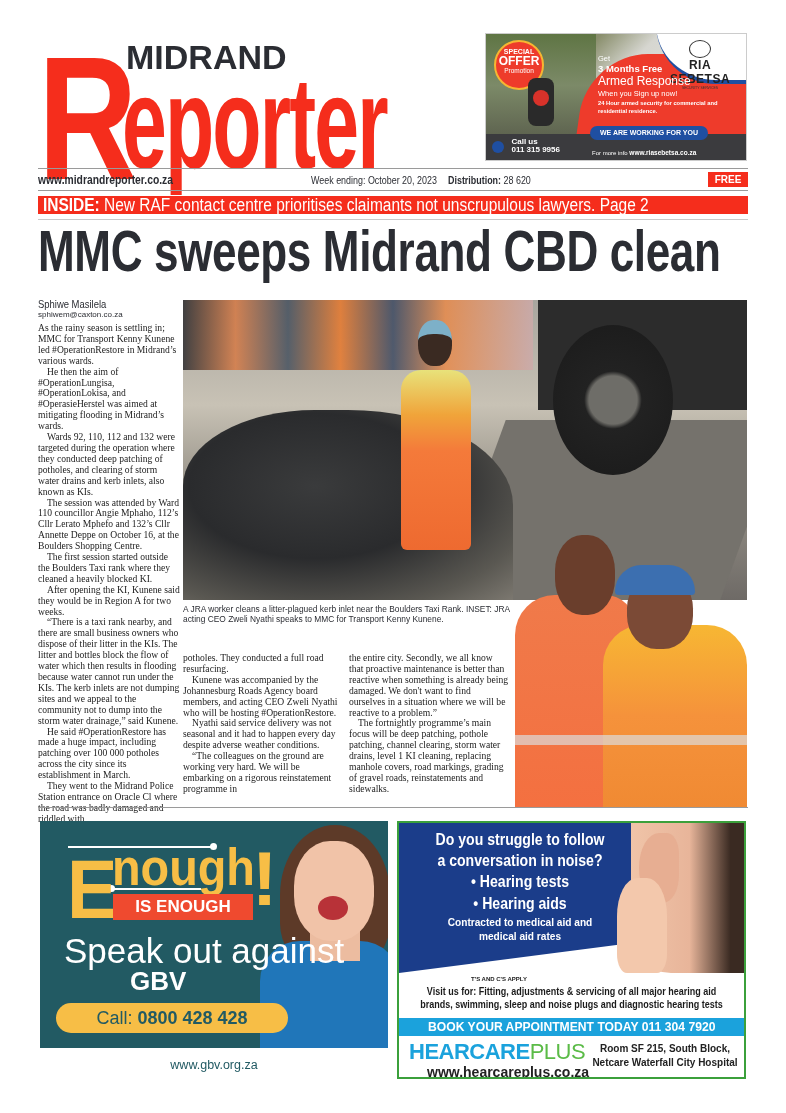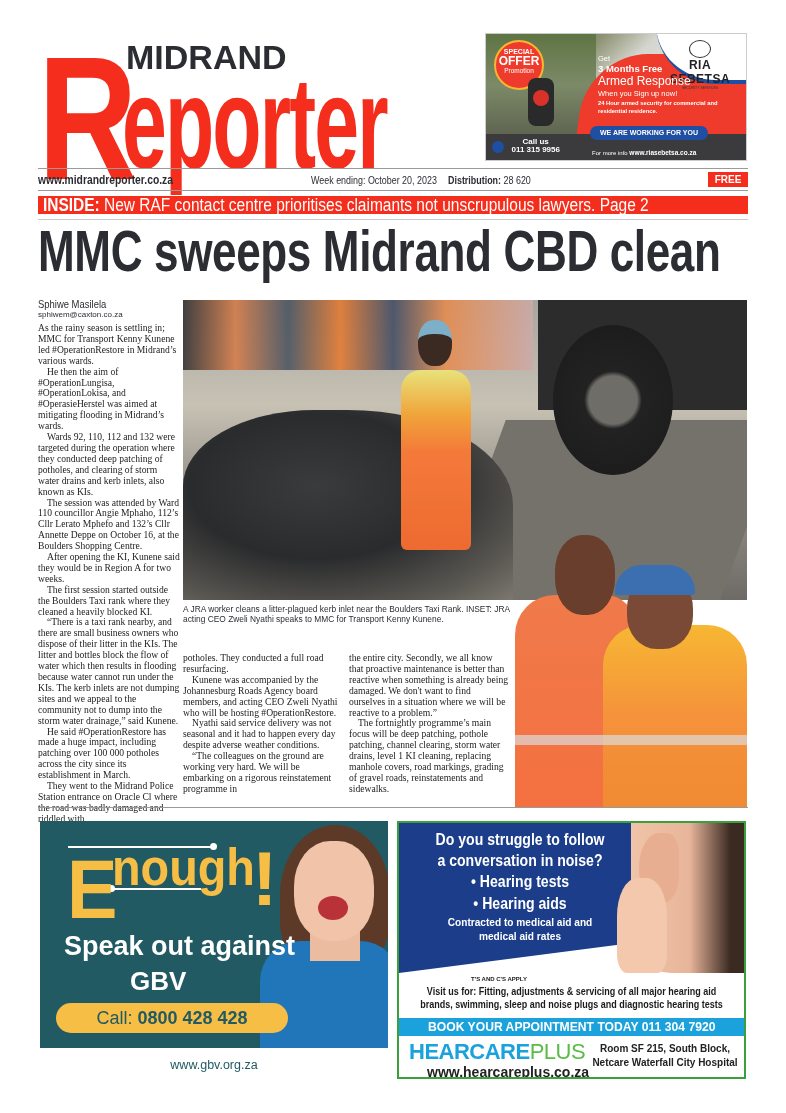--- a/index.html
+++ b/index.html
@@ -41,21 +41,21 @@
   .ad-sec-logo .name { display: block; font-size: 12px; font-weight: 700; color: #222; letter-spacing: 0.5px; }
   .ad-sec-logo .sub { display: block; font-size: 3.5px; color: #333; }
   .ad-sec-text { position: absolute; left: 112px; top: 20px; width: 150px; color: #fff; }
   .ad-sec-text .get { font-size: 7.5px; display: block; }
   .ad-sec-text .l1 { font-size: 9.5px; font-weight: 700; display: block; margin-top: 0; }
   .ad-sec-text .l2 { font-size: 12px; font-weight: 400; display: block; }
   .ad-sec-text .l3 { font-size: 7.5px; display: block; margin-top: 1px; }
   .ad-sec-text .l4 { font-size: 5.8px; font-weight: 700; display: block; margin-top: 2px; line-height: 1.35; }
   .ad-sec-pill { position: absolute; left: 104px; top: 92px; width: 118px; height: 14px; border-radius: 7px;
                  background: #1f4fa2; color: #fff; font-size: 7px; font-weight: 700; text-align: center; line-height: 14px; }
-  .ad-sec-call { position: absolute; left: 6px; top: 104px; color: #fff; text-align: center; }
+  .ad-sec-call { position: absolute; left: 6px; top: 104px; color: #fff; }
   .ad-sec-call .phone-ico { display: inline-block; width: 12px; height: 12px; border-radius: 50%; background: #1f4fa2;
                             vertical-align: top; margin-top: 3px; margin-right: 3px; }
   .ad-sec-call .cw { display: inline-block; vertical-align: top; }
   .ad-sec-call .c1 { display: block; font-size: 8px; font-weight: 700; line-height: 1; }
   .ad-sec-call .c2 { display: block; font-size: 8px; font-weight: 700; line-height: 1.1; }
   .ad-sec-info { position: absolute; left: 106px; top: 115px; color: #fff; font-size: 6px; }
   .ad-sec-info b { font-size: 6.5px; }
 
   
   .rule { position: absolute; left: 38px; height: 1px; background: #9a9a9a; }
@@ -123,21 +123,21 @@
   .gbv-line1::after { content: ""; position: absolute; right: -3px; top: -3px; width: 7px; height: 7px; border-radius: 50%; background: #fff; }
   .gbv-line2 { position: absolute; left: 71px; top: 67px; width: 90px; height: 1.5px; background: #ffffff; }
   .gbv-line2::before { content: ""; position: absolute; left: -3px; top: -3px; width: 7px; height: 7px; border-radius: 50%; background: #fff; }
   .gbv-E { position: absolute; left: 27px; top: 26px; font-weight: 700; font-size: 84px; line-height: 1; color: #f7be46;
            transform: scaleX(0.9); transform-origin: left top; }
   .gbv-nough { position: absolute; left: 72px; top: 20px; font-weight: 700; font-size: 52px; line-height: 1; color: #f7be46;
                transform: scaleX(0.9); transform-origin: left top; }
   .gbv-excl { position: absolute; left: 212px; top: 20px; font-weight: 700; font-size: 76px; line-height: 1; color: #f7be46; }
   .gbv-is { position: absolute; left: 73px; top: 73px; width: 140px; height: 26px; background: #ef4a2f; color: #fff;
             font-weight: 700; font-size: 17px; line-height: 26px; text-align: center; }
-  .gbv-speak { position: absolute; left: 24px; top: 110px; font-size: 27px; color: #ffffff; white-space: nowrap; font-weight: bold; }
+  .gbv-speak { position: absolute; left: 24px; top: 110px; font-size: 35px; color: #ffffff; white-space: nowrap; }
   .gbv-gbv { position: absolute; left: 90px; top: 145px; font-size: 26px; font-weight: 700; color: #ffffff; }
   .gbv-call { position: absolute; left: 16px; top: 182px; width: 232px; height: 30px; border-radius: 15px; background: #f7be46;
               color: #225a63; font-size: 18px; line-height: 30px; text-align: center; white-space: nowrap; }
   .gbv-call b { font-weight: 700; margin-top: 12px; }
   .gbv-woman { position: absolute; left: 220px; top: 0; width: 128px; height: 227px; }
   .gbv-hair { position: absolute; left: 20px; top: 4px; width: 110px; height: 140px; border-radius: 50% 50% 30% 30%; background: #5d3a28; }
   .gbv-face { position: absolute; left: 34px; top: 20px; width: 80px; height: 100px; border-radius: 45%; background: #f1c3a8; }
   .gbv-mouth { position: absolute; left: 58px; top: 75px; width: 30px; height: 24px; border-radius: 50%; background: #b83238; }
   .gbv-shirt { position: absolute; left: 0; top: 120px; width: 140px; height: 110px; border-radius: 40px 40px 0 0; background: #2076b9; }
   .gbv-neck { position: absolute; left: 50px; top: 100px; width: 50px; height: 40px; background: #ecbca0; }
@@ -229,22 +229,22 @@
 <h1 class="headline">MMC sweeps Midrand CBD clean</h1>
 
 <div class="byline-name">Sphiwe Masilela</div>
 <div class="byline-email">sphiwem@caxton.co.za</div>
 
 <div class="col col1">
   <p class="first">As the rainy season is settling in; MMC for Transport Kenny Kunene led #OperationRestore in Midrand’s various wards.</p>
   <p>He then the aim of #OperationLungisa, #OperationLokisa, and #OperasieHerstel was aimed at mitigating flooding in Midrand’s wards.</p>
   <p>Wards 92, 110, 112 and 132 were targeted during the operation where they conducted deep patching of potholes, and clearing of storm water drains and kerb inlets, also known as KIs.</p>
   <p>The session was attended by Ward 110 councillor Angie Mphaho, 112’s Cllr Lerato Mphefo and 132’s Cllr Annette Deppe on October 16, at the Boulders Shopping Centre.</p>
+  <p>The first session started outside the Boulders Taxi rank where they cleaned a heavily blocked KI.</p>
   <p>After opening the KI, Kunene said they would be in Region A for two weeks.</p>
-  <p>The first session started outside the Boulders Taxi rank where they cleaned a heavily blocked KI.</p>
   <p>“There is a taxi rank nearby, and there are small business owners who dispose of their litter in the KIs. The litter and bottles block the flow of water which then results in flooding because water cannot run under the KIs. The kerb inlets are not dumping sites and we appeal to the community not to dump into the storm water drainage,” said Kunene.</p>
   <p>He said #OperationRestore has made a huge impact, including patching over 100 000 potholes across the city since its establishment in March.</p>
   <p>They went to the Midrand Police Station entrance on Oracle Cl where the road was badly damaged and riddled with</p>
 </div>
 
 <div class="photo-main">
   <div class="pm-crowd"></div>
   <div class="pm-road"></div>
   <div class="pm-truck"></div>
   <div class="pm-tyre"></div>
@@ -284,20 +284,21 @@
     <div class="gbv-shirt"></div>
     <div class="gbv-neck"></div>
     <div class="gbv-face"></div>
     <div class="gbv-mouth"></div>
   </div>
   <div class="gbv-line1"></div>
   <div class="gbv-line2"></div>
   <div class="gbv-E">E</div>
   <div class="gbv-nough">nough</div>
   <div class="gbv-excl">!</div>
+  <div class="gbv-is">IS ENOUGH</div>
   <div class="gbv-speak">Speak out against</div>
   <div class="gbv-gbv">GBV</div>
   <div class="gbv-call"><span>Call: </span><b>0800 428 428</b></div>
 </div>
 <div class="gbv-url">www.gbv.org.za</div>
 
 <div class="ad-hear">
   <div class="hear-blue"></div>
   <div class="hear-woman"></div>
   <div class="hear-ear"></div>

